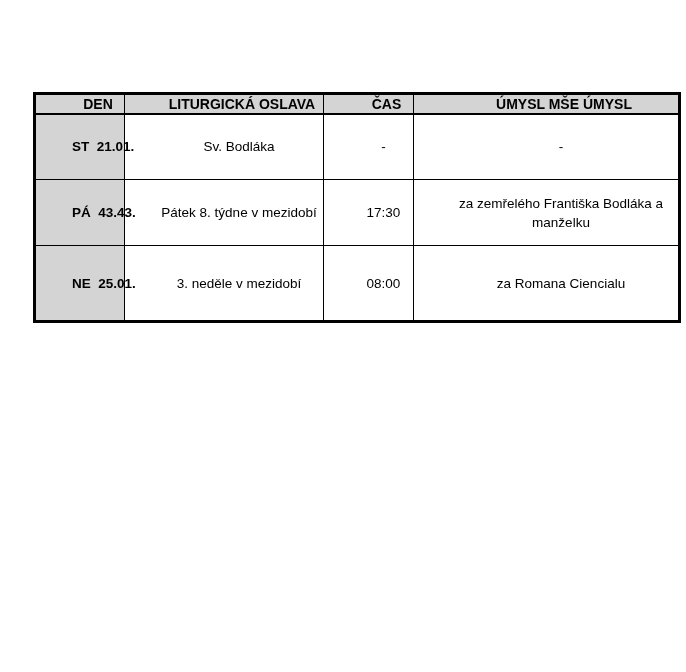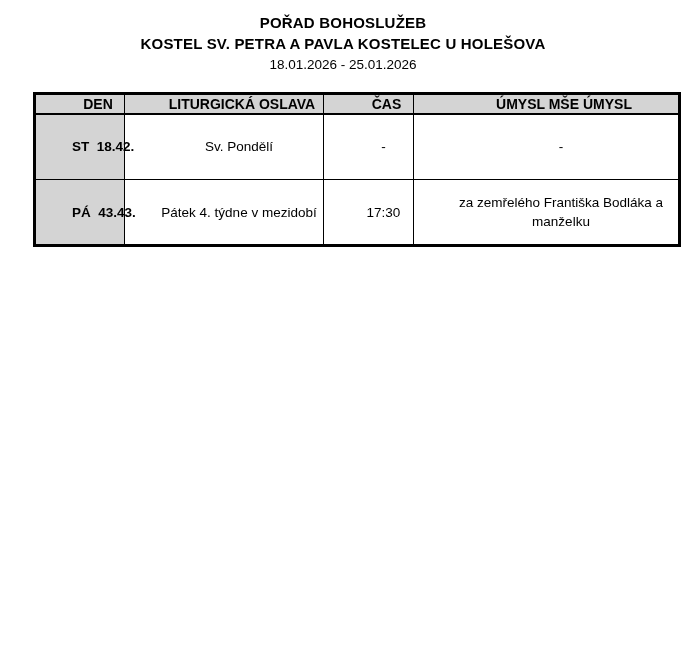--- a/index.html
+++ b/index.html
@@ -73,50 +73,51 @@
   .col-den { width: 90px; }
   .col-oslava { width: 199px; }
   .col-cas { width: 90px; }
   .col-umysl { width: 266px; }
 </style>
 </head>
 <body>
 
 <div class="page">
 
-  <div class="titles">
-    <div class="title-line1">POŘAD BOHOSLUŽEB</div>
-    <div class="title-line2">KOSTEL SV. PETRA A PAVLA KOSTELEC U HOLEŠOVA</div>
-    <div class="title-date">18.01.2026 - 25.01.2026</div>
-  </div>
 
   <table class="schedule">
     <colgroup>
       <col class="col-den">
         <col class="col-oslava">
         <col class="col-cas">
         <col class="col-umysl">
     </colgroup>
     <thead>
       <tr>
         <th>DEN</th>
         <th>LITURGICKÁ OSLAVA</th>
         <th>ČAS</th>
         <th>ÚMYSL MŠE ÚMYSL</th>
       </tr>
     </thead>
     <tbody>
       <tr class="row">
-        <td class="den">ST  18.42.</td>
-        <td class="oslava">Sv. Pondělí</td>
+        <td class="den">ST  21.01.</td>
+        <td class="oslava">Sv. Bodláka</td>
         <td class="cas">-</td>
         <td class="umysl">-</td>
       </tr>
       <tr class="row">
         <td class="den">PÁ  43.43.</td>
-        <td class="oslava">Pátek 4. týdne v mezidobí</td>
+        <td class="oslava">Pátek 8. týdne v mezidobí</td>
         <td class="cas">17:30</td>
         <td class="umysl">za zemřelého Františka Bodláka a manželku</td>
+      </tr>
+      <tr class="row row-last">
+        <td class="den">NE  25.01.</td>
+        <td class="oslava">3. neděle v mezidobí</td>
+        <td class="cas">08:00</td>
+        <td class="umysl">za Romana Ciencialu</td>
       </tr>
     </tbody>
   </table>
 
 </div>
 
 </body></html>

